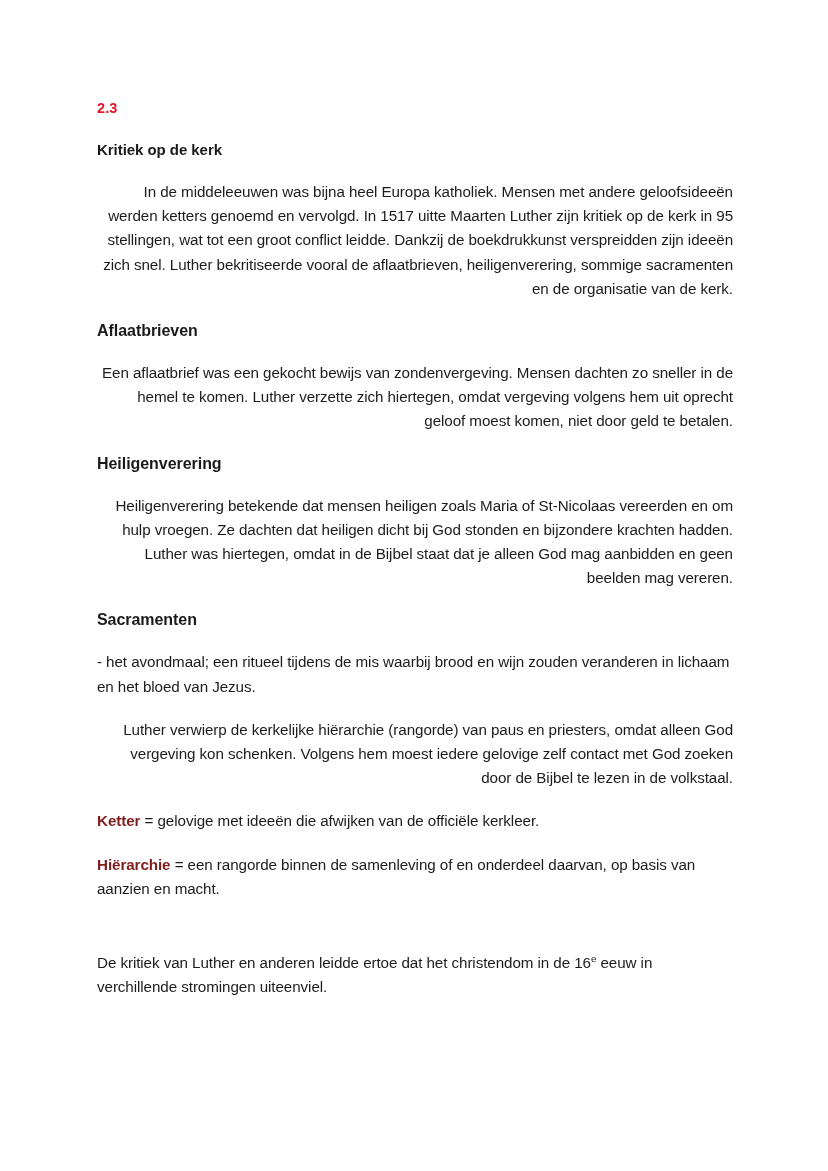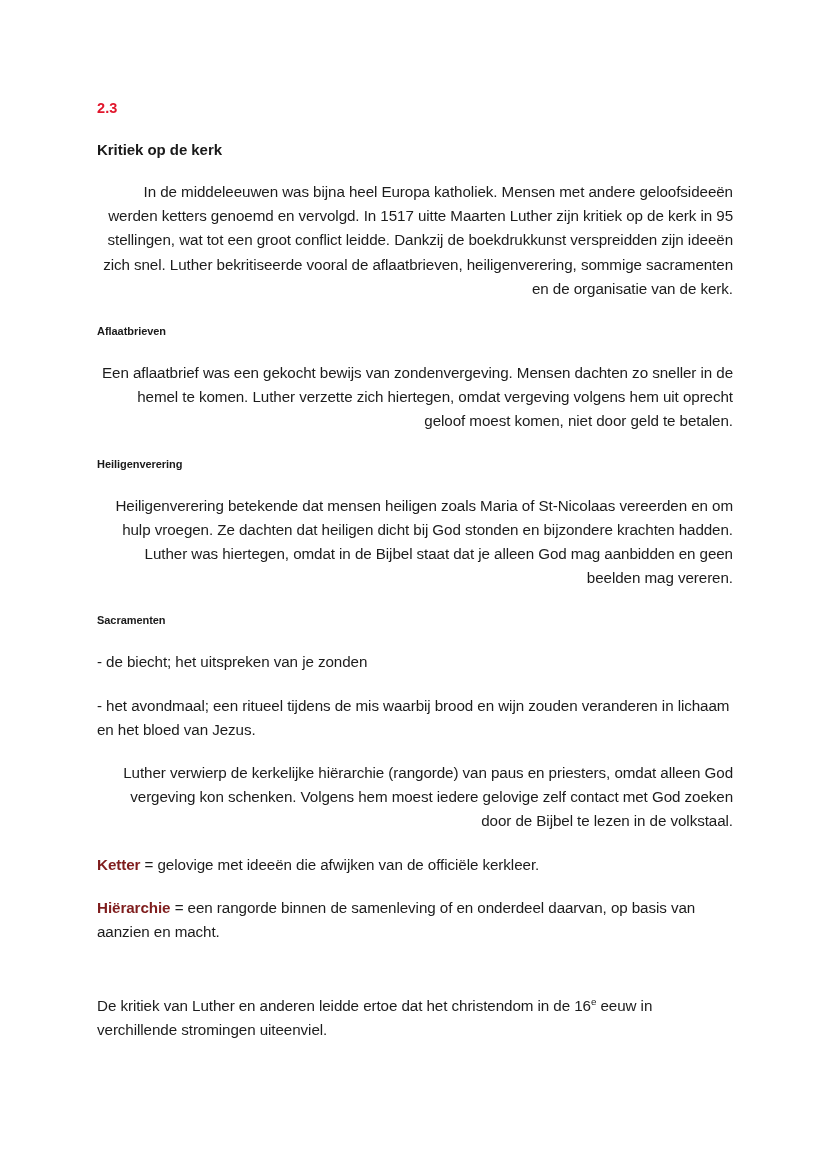--- a/index.html
+++ b/index.html
@@ -43,21 +43,21 @@
   .doc-title {
     font-size: 15px;
     font-weight: 700;
     color: #1a1a1a;
     line-height: 22px;
     letter-spacing: -0.05px;
     margin: 12px 0 19px 0;
   }
 
   .sub-heading {
-    font-size: 11px;
+    font-size: 16px;
     font-weight: 700;
     color: #1a1a1a;
     line-height: 22px;
     letter-spacing: -0.05px;
     margin: 12px 0 19px 0;
   }
 
   .para {
     font-size: 15.2px;
     font-weight: 400;
@@ -130,21 +130,20 @@
 
     <p class="para">Een aflaatbrief was een gekocht bewijs van zondenvergeving. Mensen dachten zo sneller in de hemel te komen. Luther verzette zich hiertegen, omdat vergeving volgens hem uit oprecht geloof moest komen, niet door geld te betalen.</p>
 
     <div class="sub-heading">Heiligenverering</div>
 
     <p class="para">Heiligenverering betekende dat mensen heiligen zoals Maria of St-Nicolaas vereerden en om hulp vroegen. Ze dachten dat heiligen dicht bij God stonden en bijzondere krachten hadden. Luther was hiertegen, omdat in de Bijbel staat dat je alleen God mag aanbidden en geen beelden mag vereren.</p>
 
     <div class="sub-heading">Sacramenten</div>
 
 
-    <p class="list-line">- de biecht; het uitspreken van je zonden</p>
 
     <p class="list-line">- het avondmaal; een ritueel tijdens de mis waarbij brood en wijn zouden veranderen in lichaam en het bloed van Jezus.</p>
 
 
 
     <p class="para">Luther verwierp de kerkelijke hiërarchie (rangorde) van paus en priesters, omdat alleen God vergeving kon schenken. Volgens hem moest iedere gelovige zelf contact met God zoeken door de Bijbel te lezen in de volkstaal.</p>
 
     <p class="definition">
       <span class="term">Ketter</span><span> = </span><span>gelovige met ideeën die afwijken van de officiële kerkleer.</span>
     </p>

